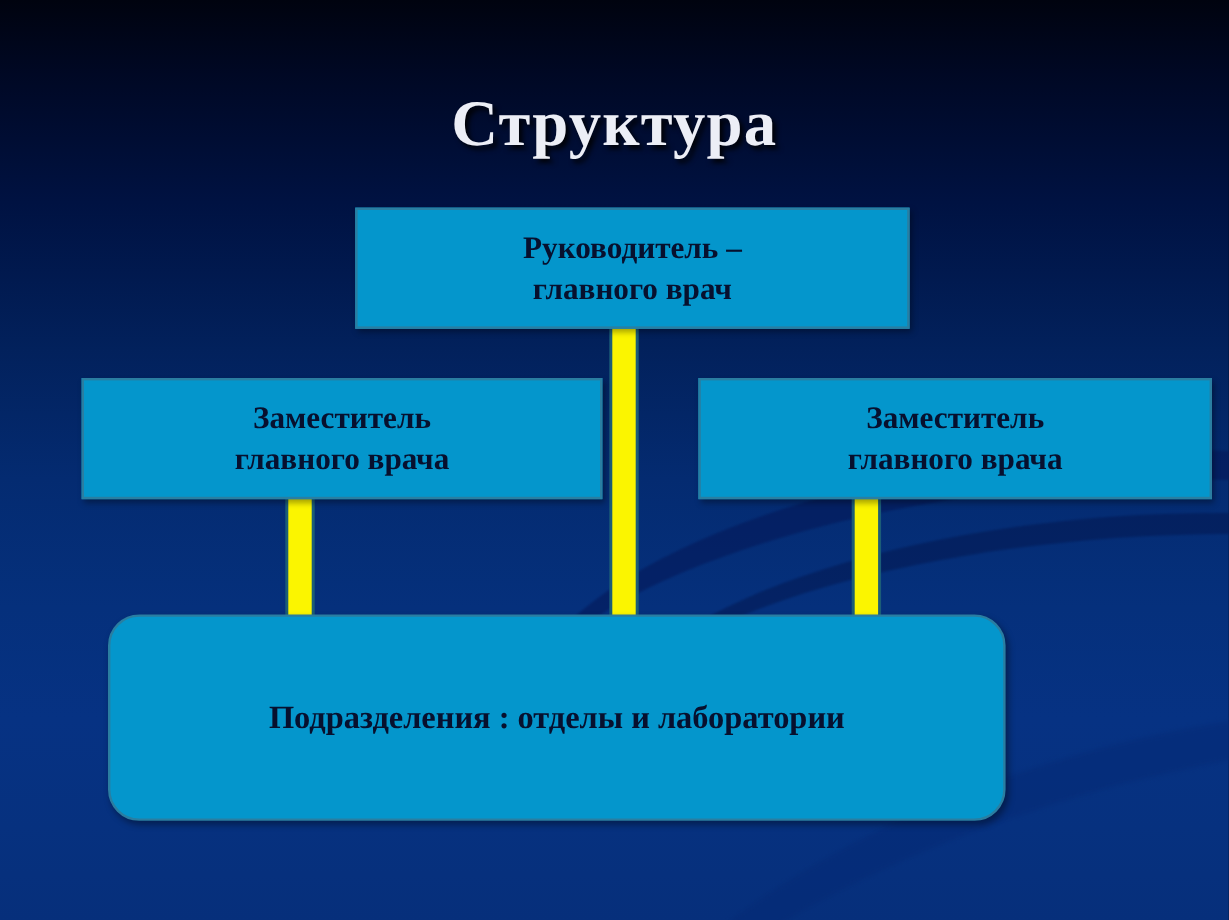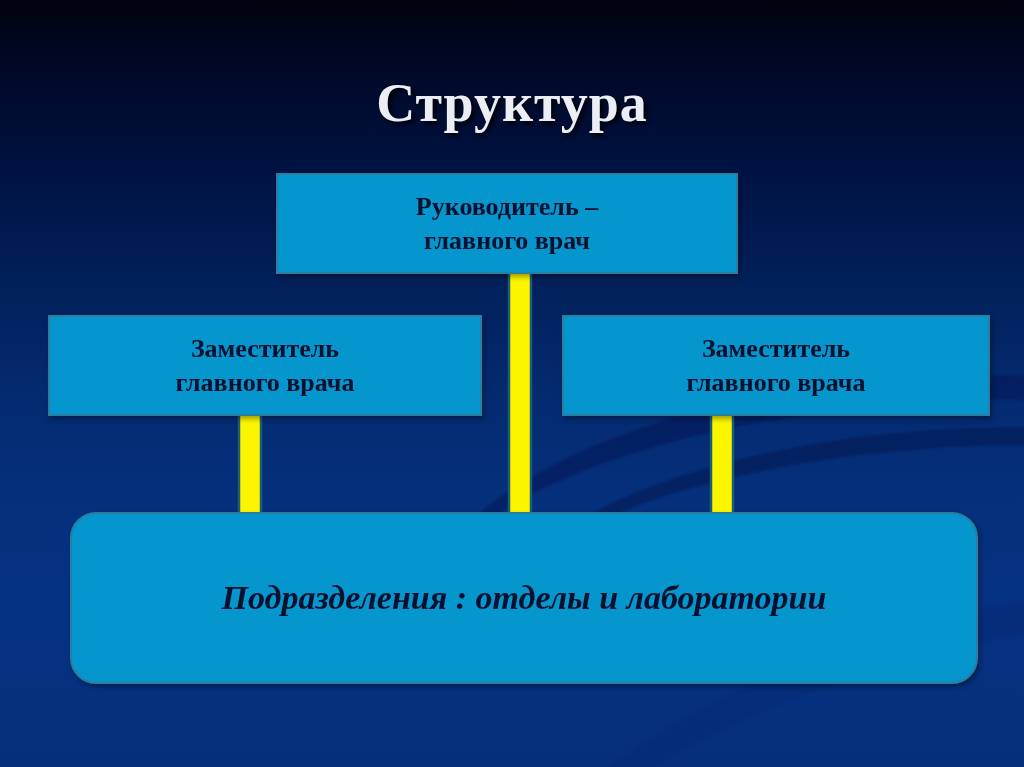--- a/index.html
+++ b/index.html
@@ -87,20 +87,21 @@
     border: 2px solid #2a7ea1;
     box-sizing: border-box;
     color: #07102e;
     font-weight: bold;
     display: flex;
     align-items: center;
     justify-content: center;
     text-align: center;
     line-height: 1.28;
     box-shadow: 2px 3px 5px rgba(0,0,0,0.35);
+    margin-left: 20px;
   }
   .node-top {
     left: 276px;
     top: 173px;
     width: 462px;
     height: 101px;
     font-size: 26px;
   }
   .node-left {
     left: 48px;
@@ -112,25 +113,24 @@
   .node-right {
     left: 562px;
     top: 315px;
     width: 428px;
     height: 101px;
     font-size: 26px;
   }
   .node-bottom {
     left: 70px;
     top: 512px;
-    width: 908px;
+    width: 748px;
     height: 172px;
-    font-size: 34px;
+    font-size: 27px;
     border-radius: 26px;
-    font-style: italic;
   }
   .node-label {
     display: block;
     padding: 0 10px;
   }
 
   
   .arrow {
     position: absolute;
     pointer-events: none;

